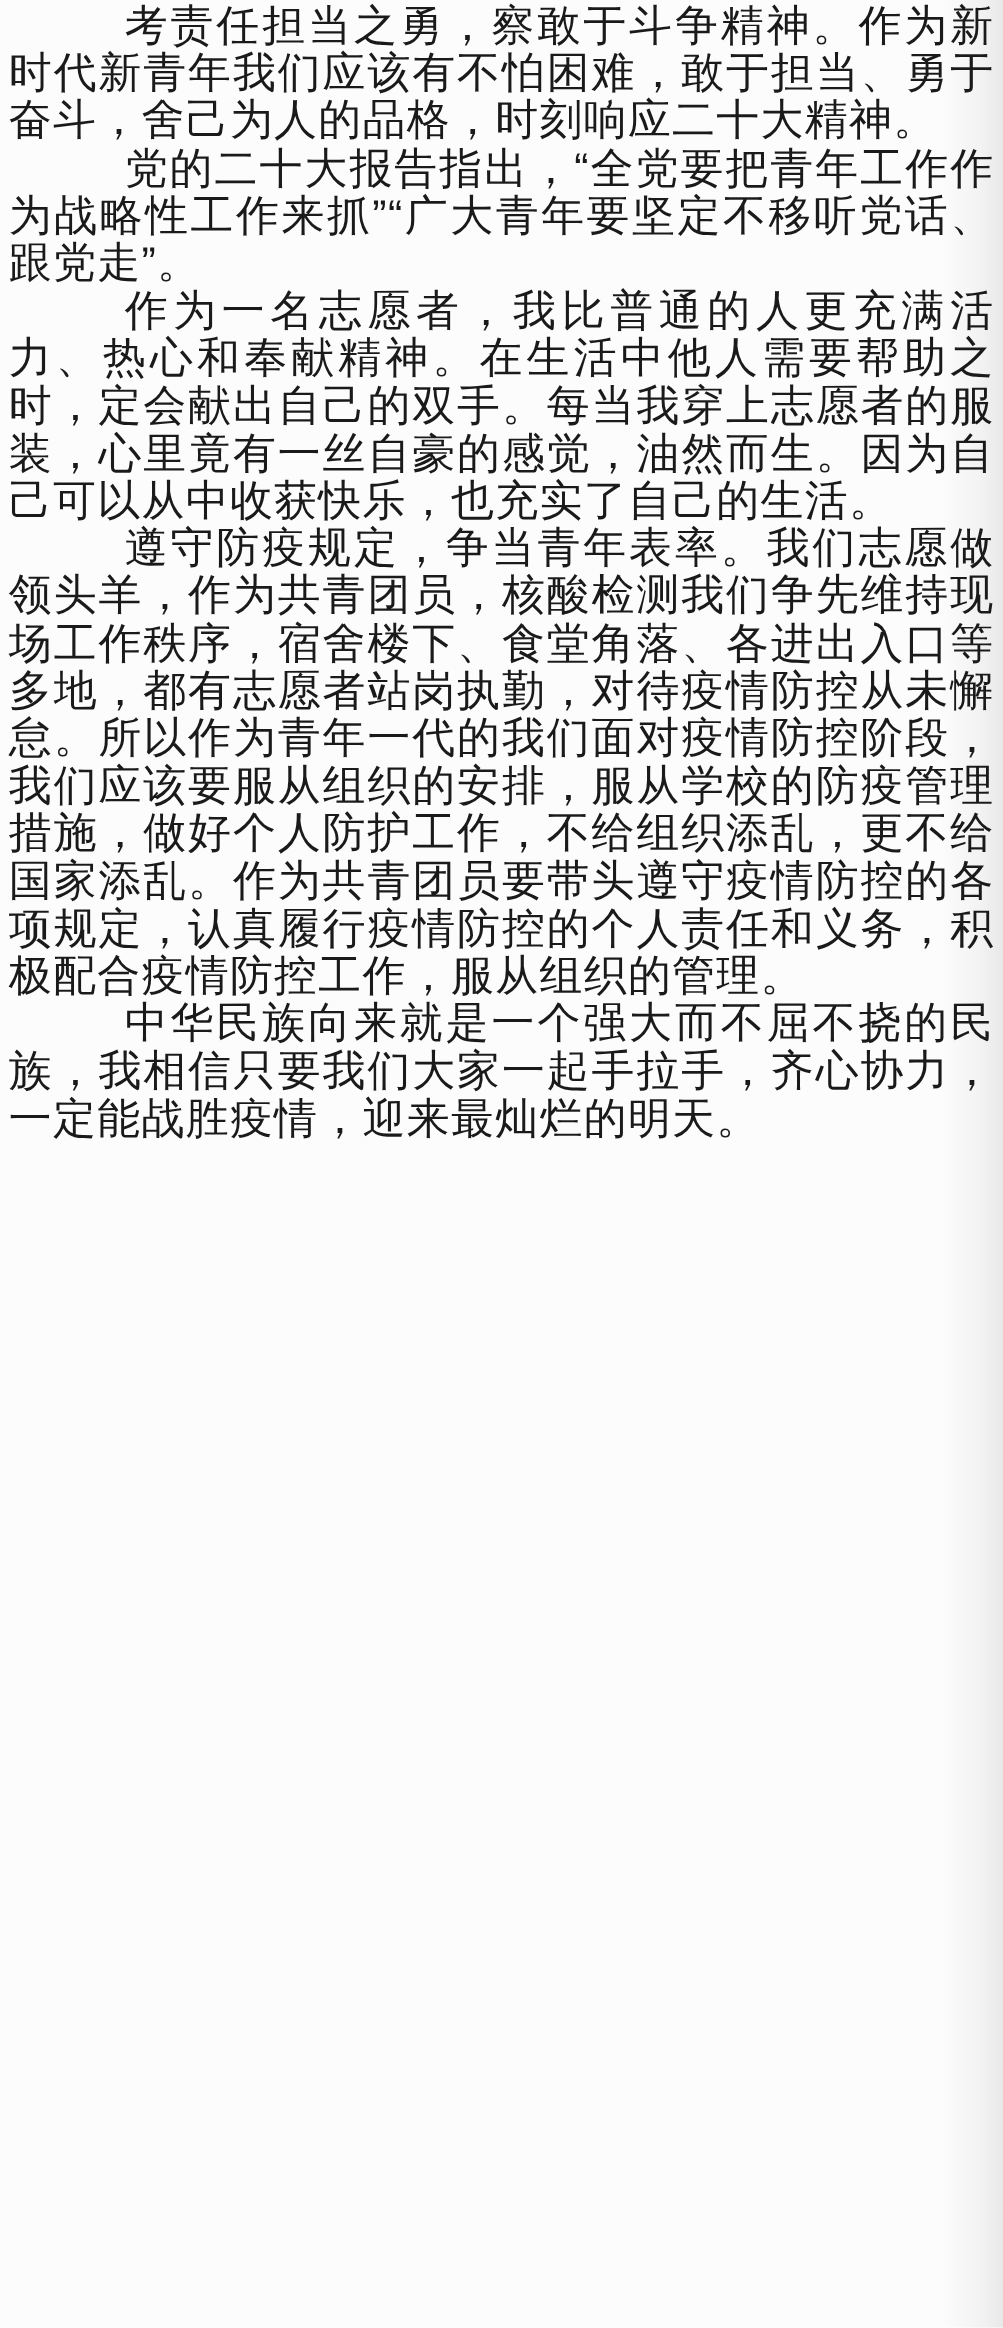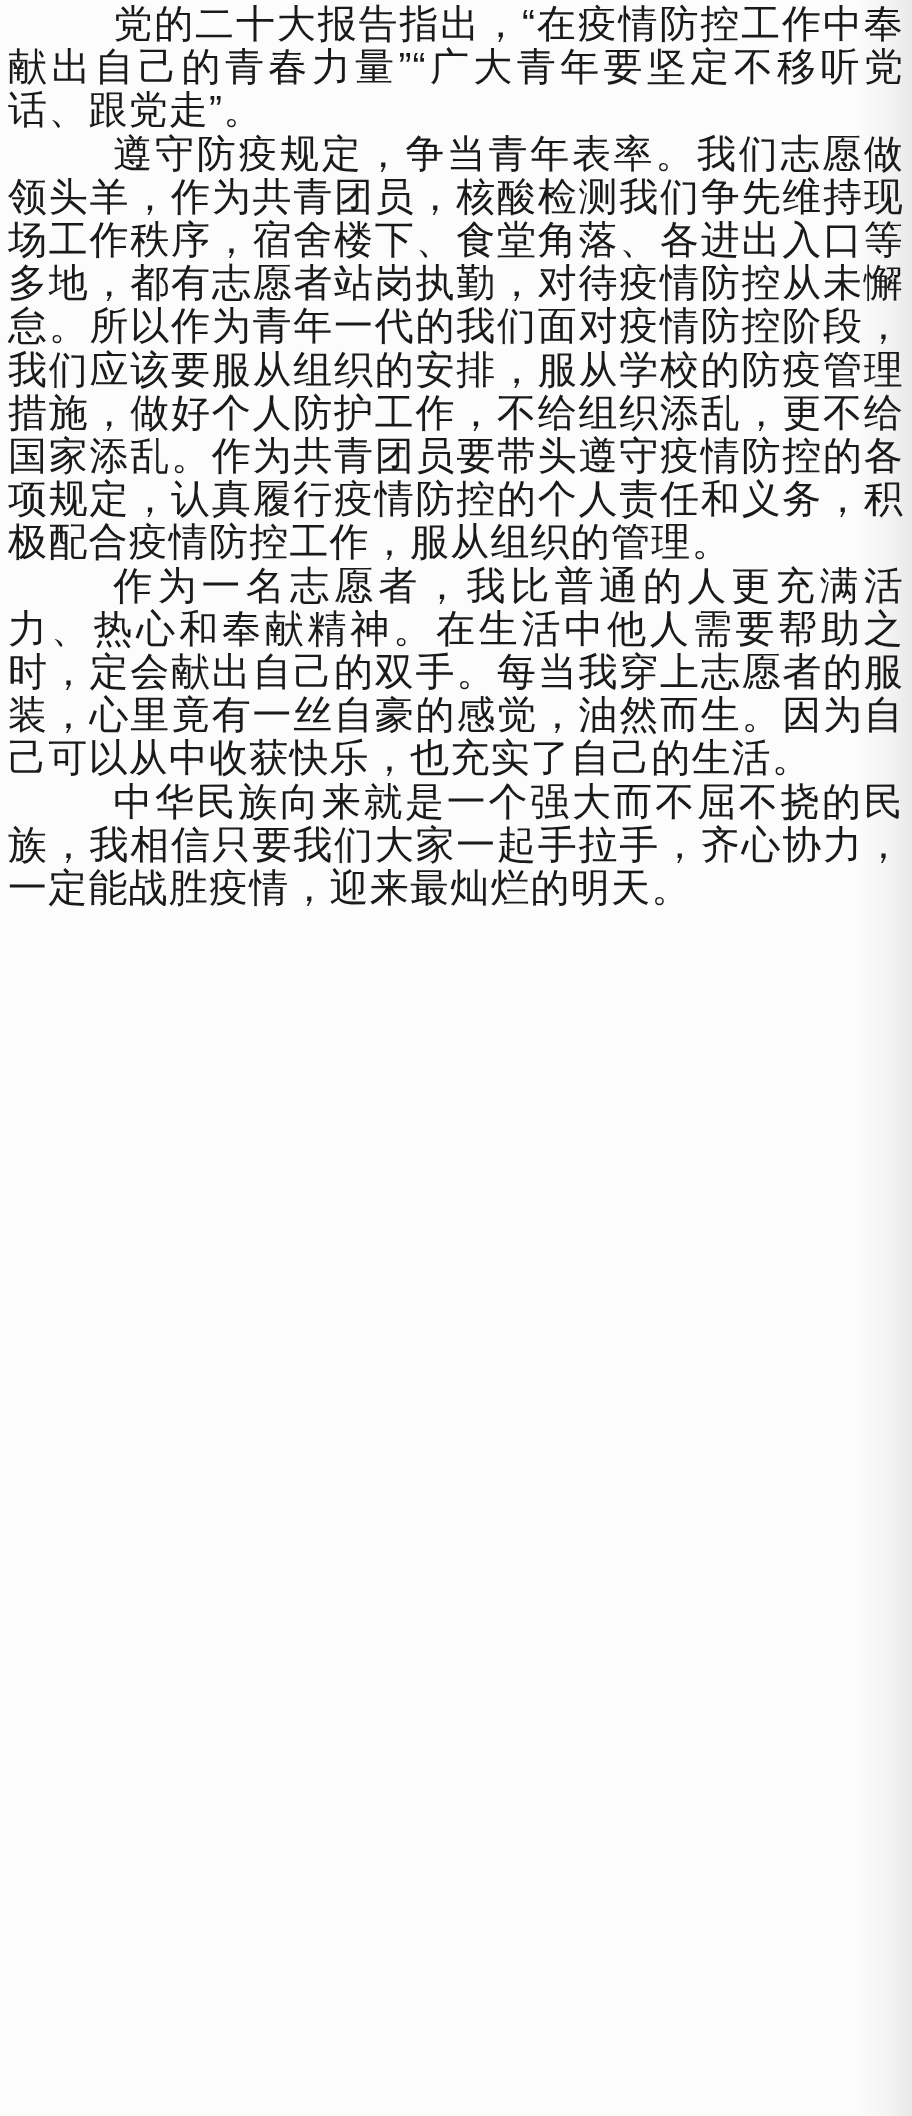--- a/index.html
+++ b/index.html
@@ -35,18 +35,19 @@
     text-align:justify;
     text-justify:inter-ideograph;
     word-break:break-all;
   }
 </style>
 </head>
 <body>
 
 <main class="doc">
   <div id="essay-body">
-      <p class="para">党的二十大报告指出，“在疫情防控工作中奉献出自己的青春力量”“广大青年要坚定不移听党话、跟党走”。</p>
+      <p class="para">考责任担当之勇，察敢于斗争精神。作为新时代新青年我们应该有不怕困难，敢于担当、勇于奋斗，舍己为人的品格，时刻响应二十大精神。</p>
+      <p class="para">党的二十大报告指出，“全党要把青年工作作为战略性工作来抓”“广大青年要坚定不移听党话、跟党走”。</p>
+      <p class="para">作为一名志愿者，我比普通的人更充满活力、热心和奉献精神。在生活中他人需要帮助之时，定会献出自己的双手。每当我穿上志愿者的服装，心里竟有一丝自豪的感觉，油然而生。因为自己可以从中收获快乐，也充实了自己的生活。</p>
       <p class="para">遵守防疫规定，争当青年表率。我们志愿做领头羊，作为共青团员，核酸检测我们争先维持现场工作秩序，宿舍楼下、食堂角落、各进出入口等多地，都有志愿者站岗执勤，对待疫情防控从未懈怠。所以作为青年一代的我们面对疫情防控阶段，我们应该要服从组织的安排，服从学校的防疫管理措施，做好个人防护工作，不给组织添乱，更不给国家添乱。作为共青团员要带头遵守疫情防控的各项规定，认真履行疫情防控的个人责任和义务，积极配合疫情防控工作，服从组织的管理。</p>
-      <p class="para">作为一名志愿者，我比普通的人更充满活力、热心和奉献精神。在生活中他人需要帮助之时，定会献出自己的双手。每当我穿上志愿者的服装，心里竟有一丝自豪的感觉，油然而生。因为自己可以从中收获快乐，也充实了自己的生活。</p>
       <p class="para">中华民族向来就是一个强大而不屈不挠的民族，我相信只要我们大家一起手拉手，齐心协力，一定能战胜疫情，迎来最灿烂的明天。</p>
     </div>
 </main>
 
 </body></html>

